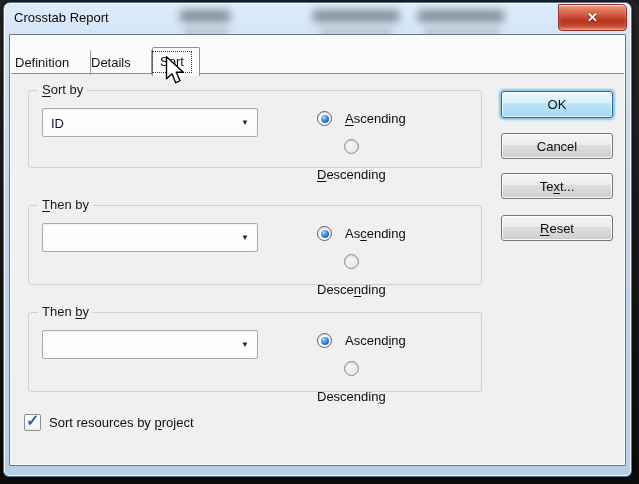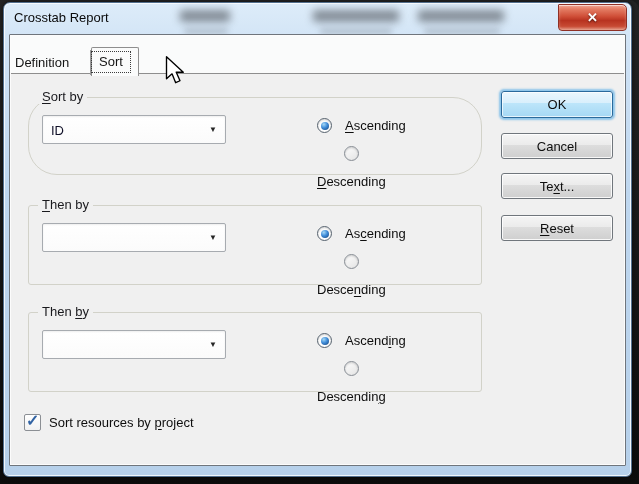--- a/index.html
+++ b/index.html
@@ -35,26 +35,26 @@
   .tab{height:25px;display:flex;align-items:center;font-size:13px;color:#141414;
     border-right:1px solid #9a9a9a;background:transparent;}
   .tab-definition{width:76px;}
   .tab-details{width:61px;}
   .tab.active{width:48px;height:29px;background:#fafbfb;border:1px solid #8e8e8e;border-bottom:none;
     border-radius:2px 2px 0 0;margin-bottom:-1px;position:relative;}
   .focus-rect{outline:1px dotted #3c3c3c;padding:2px 7px 3px 7px;}
 
   
   .group{position:absolute;left:17px;width:454px;border:1px solid #d2d2c9;border-radius:3px;background:transparent;}
-  .group-1{top:61px;height:78px;border-radius:29px;}
+  .group-1{top:54px;height:78px;}
   .group-2{top:169px;height:80px;}
   .group-3{top:276px;height:80px;}
   .legend{position:absolute;left:9px;top:-9px;background:#f0f0f0;padding:0 4px;font-size:13px;color:#19191d;}
 
-  .combo{position:absolute;left:13px;top:17px;width:184px;height:29px;background:linear-gradient(#ffffff,#fbfbfb);
+  .combo{position:absolute;left:13px;top:17px;width:216px;height:29px;background:linear-gradient(#ffffff,#fbfbfb);
     border:1px solid #a7abb0;border-radius:2px;box-shadow:inset 0 1px 2px rgba(0,0,0,.07);}
   .combo-value{position:absolute;left:8px;top:50%;transform:translateY(-50%);font-size:13px;color:#101028;white-space:pre;}
   .combo-arrow{position:absolute;right:8px;top:50%;transform:translateY(-52%);font-size:8px;color:#262626;line-height:1;}
 
   .radio-row{position:absolute;left:288px;display:flex;align-items:center;gap:13px;}
   .radio-row.asc{top:20px;}
   .radio-row.desc{top:48px;flex-direction:column;}
   .radio{width:15px;height:15px;border-radius:50%;border:1px solid #878d94;
     background:linear-gradient(145deg,#fdfdfd,#e4e4e4);box-shadow:inset 0 1px 2px rgba(0,0,0,.18);
     display:flex;align-items:center;justify-content:center;flex:0 0 auto;}
@@ -109,20 +109,23 @@
     </div>
 
     <div class="client">
       <div class="client-inner">
         <div class="tabstrip-bg"></div>
 
         <div class="tabs">
           <div class="tab tab-definition">
             <span>Definition</span>
           </div>
+          <div class="tab tab-details">
+            <span>Details</span>
+          </div>
           <div class="tab active">
             <span class="focus-rect">Sort</span>
           </div>
         </div>
 
         <div class="group group-1">
           <span class="legend"><span></span><u>S</u><span>ort by</span></span>
           <div class="combo">
             <span class="combo-value">ID</span>
             <span class="combo-arrow">▼</span>

